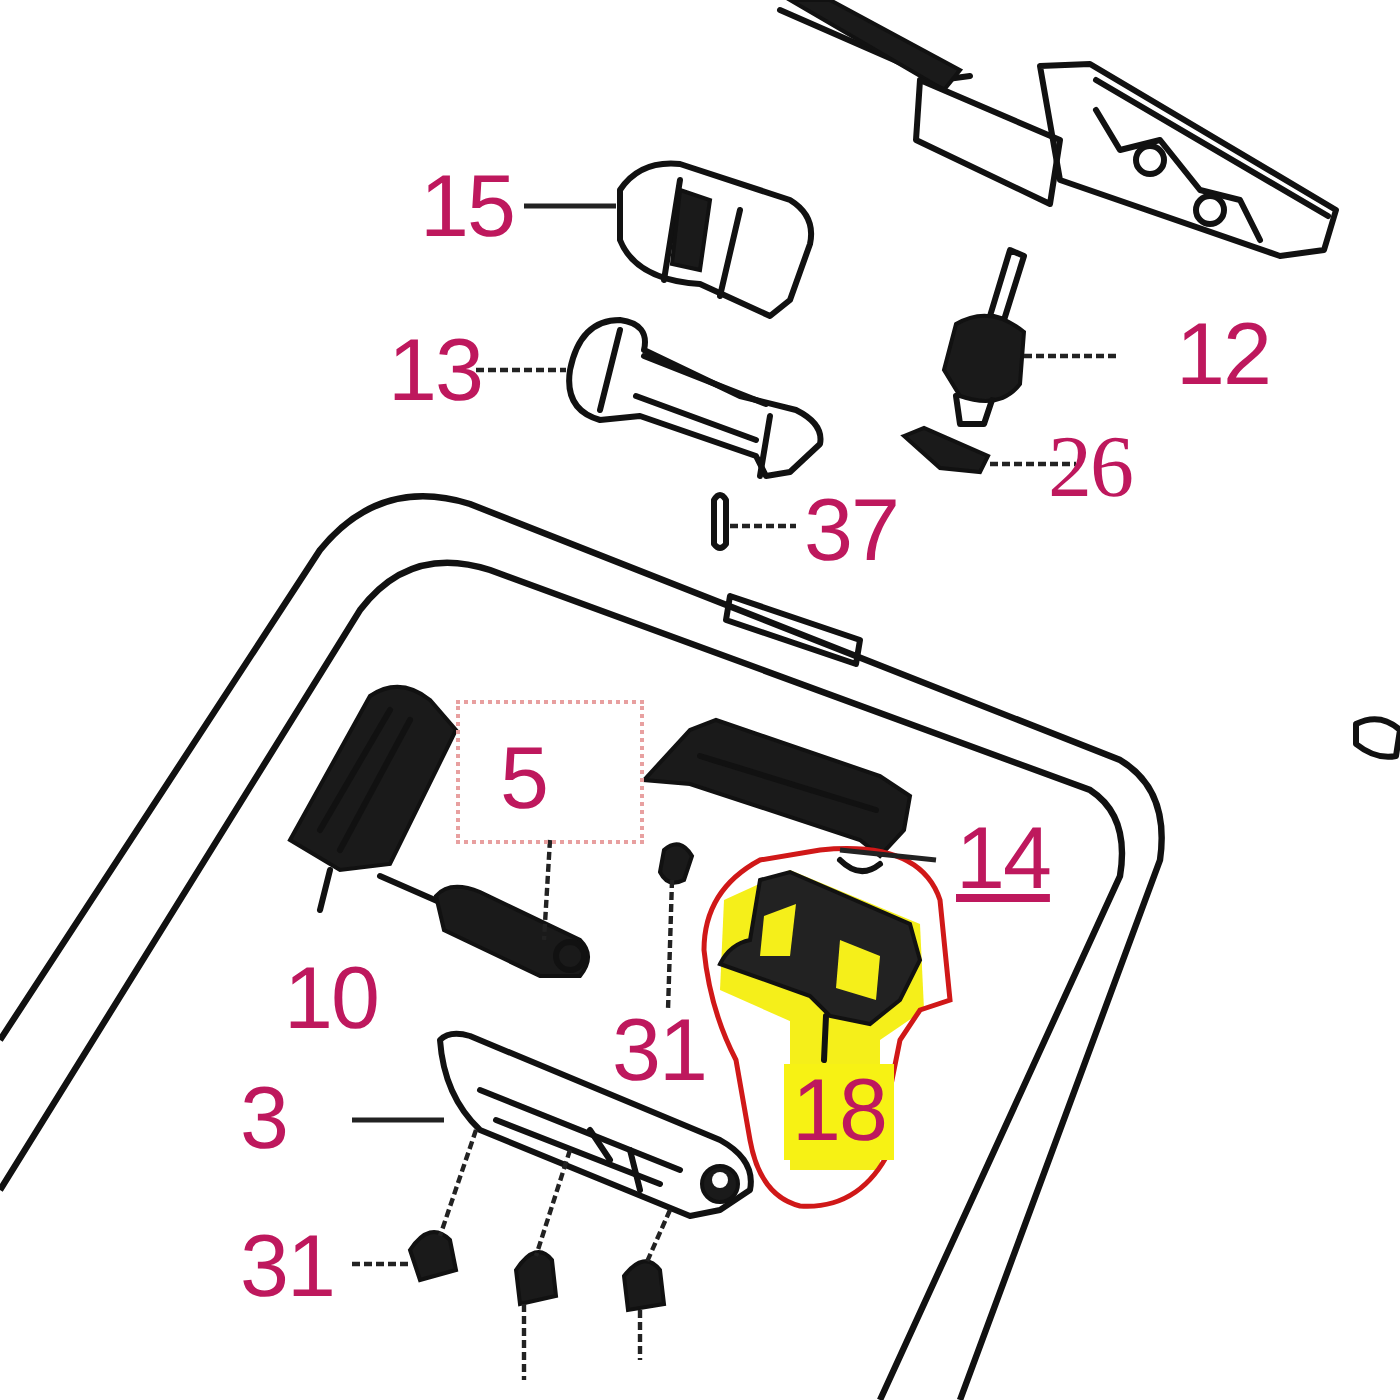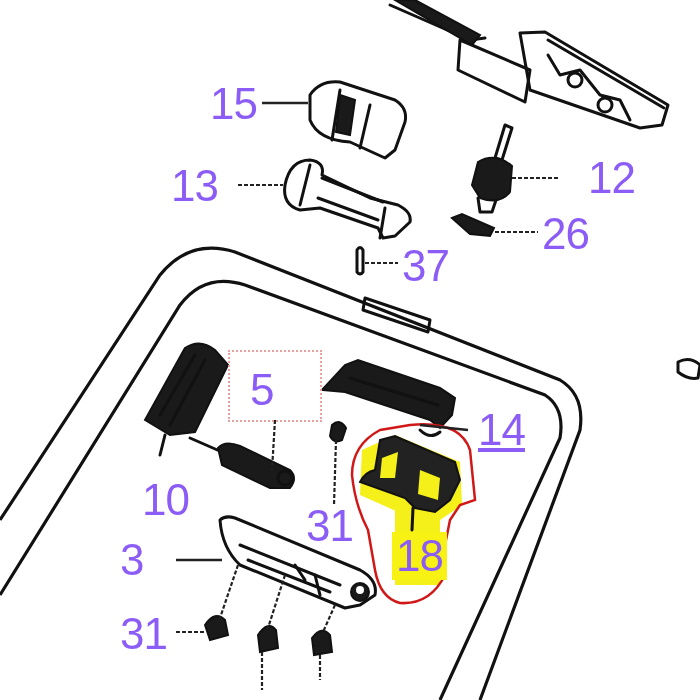--- a/index.html
+++ b/index.html
@@ -1,18 +1,18 @@
 <!DOCTYPE html>
 <html><head>
 <meta charset="utf-8">
 <style>
   html, body { margin: 0; padding: 0; background: #ffffff; }
   body { width: 700px; height: 700px; overflow: hidden; position: relative; font-family: "Liberation Sans", "DejaVu Sans", sans-serif; }
   #diagram { position: absolute; left: 0; top: 0; width: 700px; height: 700px; }
-  .lbl { position: absolute; font-size: 44px; line-height: 44px; color: #8b5cf6; letter-spacing: -1px; white-space: nowrap; }
+  .lbl { position: absolute; font-size: 44px; line-height: 44px; color: #be185d; letter-spacing: -1px; white-space: nowrap; }
   .lbl.hl { background: #f7f214; padding: 2px 4px; }
   .callout-box { position: absolute; border: 2px dotted #e8a0a0; }
   .part { fill: none; stroke: #111; stroke-width: 3; stroke-linejoin: round; stroke-linecap: round; }
   .part-fill { fill: #1a1a1a; stroke: #111; stroke-width: 2; }
   .leader { stroke: #222; stroke-width: 2.2; stroke-dasharray: 4 2; fill: none; }
   .leader-solid { stroke: #222; stroke-width: 2.5; fill: none; }
   .frame { fill: none; stroke: #111; stroke-width: 3.2; }
   .frame-dash { fill: none; stroke: #111; stroke-width: 3.2; }
   .hl-fill { fill: #f5ef1a; stroke: none; }
   .red-circle { fill: none; stroke: #d01818; stroke-width: 2.5; }
@@ -134,23 +134,23 @@
     <path class="leader-solid" d="M176 560 L222 560"></path>
     <path class="leader" d="M176 632 L205 632"></path>
   </g>
 
   <path class="part" d="M678 362 Q690 356 700 365 L698 378 Q688 380 678 372 Z"></path>
 </svg>
 
 <div class="callout-box" style="left:228px; top:350px; width:90px; height:68px;"></div>
 
 <div class="lbl" style="left:210px; top:82px;">15</div>
-<div class="lbl" style="left:171px; top:164px;">13</div>
+<div class="lbl" style="left:194px; top:164px;">13</div>
 <div class="lbl" style="left:564px; top:156px;margin-left:24px;">12</div>
-<div class="lbl" style="left:542px; top:212px;">26</div>
+<div class="lbl" style="left:524px; top:212px;font-family:Liberation Serif, serif;">26</div>
 <div class="lbl" style="left:402px; top:244px;">37</div>
 <div class="lbl" style="left:250px; top:368px;">5</div>
 <div class="lbl" style="left:478px; top:408px;text-decoration:underline;">14</div>
 <div class="lbl" style="left:142px; top:478px;">10</div>
 <div class="lbl" style="left:306px; top:504px;">31</div>
 <div class="lbl hl" style="left:392px; top:532px;text-align:right;">18</div>
 <div class="lbl" style="left:120px; top:538px;">3</div>
 <div class="lbl" style="left:120px; top:612px;">31</div>
 
 </body></html>

